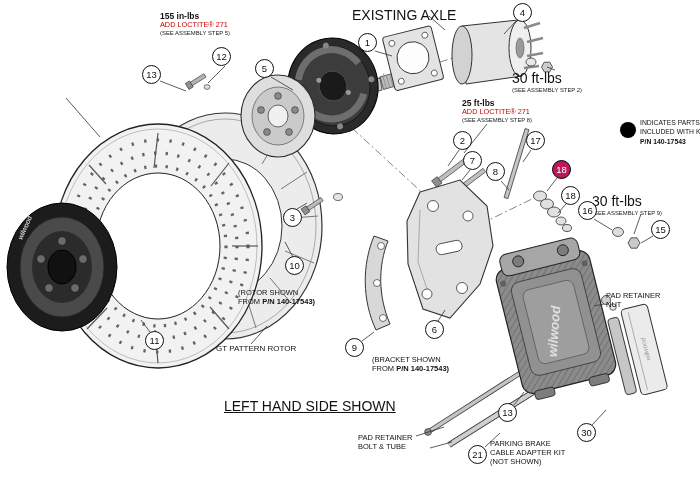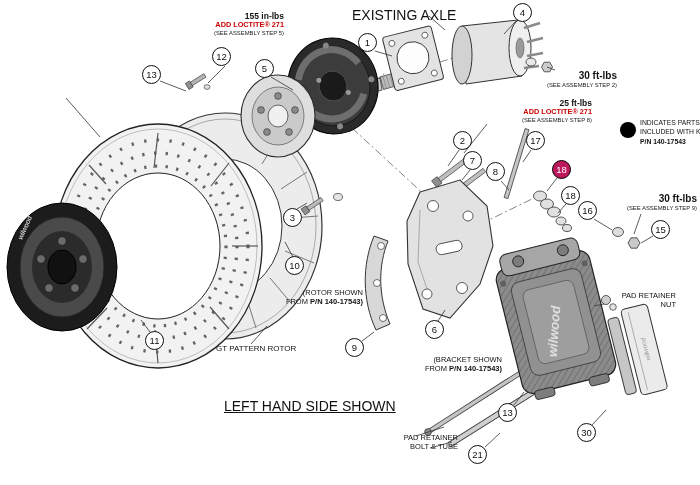--- a/index.html
+++ b/index.html
@@ -1,23 +1,23 @@
 <!DOCTYPE html>
 <html><head>
 <meta charset="utf-8">
 <style>
   html,body{margin:0;padding:0;background:#fff;}
   .stage{position:relative;width:700px;height:485px;background:#fff;overflow:hidden;
          font-family:"Liberation Sans",sans-serif;color:#111;}
   .art{position:absolute;left:0;top:0;}
   .lbl{position:absolute;line-height:1.18;white-space:nowrap;}
-  .center{text-align:right;}
+  .center{text-align:left;}
   .t-main{font-size:8.5px;font-weight:bold;}
-  .t-main9{font-size:10px;font-weight:bold;}
-  .t-loctite{font-size:7.3px;font-weight:bold;color:#cc0000;}
+  .t-main9{font-size:14px;font-weight:normal;}
+  .t-loctite{font-size:7.3px;font-weight:normal;color:#cc0000;}
   .t-step{font-size:5.9px;color:#222;}
   .t-part{font-size:7.5px;}
   .t-part8{font-size:8px;}
   .t-part85{font-size:14px;}
   .t-legend{font-size:6.8px;line-height:9.3px;}
   .bold{font-weight:bold;}
   .underline{text-decoration:underline;}
   .callout{position:absolute;width:19px;height:19px;border:1.3px solid #111;border-radius:50%;
            background:#fff;display:flex;align-items:center;justify-content:center;
            font-size:9.5px;color:#111;box-sizing:border-box;}
@@ -318,20 +318,25 @@
   <div><span>FROM </span><span class="bold">P/N 140-17543)</span></div>
 </div>
 
 <div class="lbl t-part85 underline" style="left:224px;top:398px">LEFT HAND SIDE SHOWN</div>
 
 <div class="lbl center t-part" style="left:358px;top:434px;width:100px">
   <div>PAD RETAINER</div>
   <div>BOLT &amp; TUBE</div>
 </div>
 
+<div class="lbl t-part" style="left:490px;top:440px">
+  <div>PARKING BRAKE</div>
+  <div>CABLE ADAPTER KIT</div>
+  <div>(NOT SHOWN)</div>
+</div>
 
 <div class="callout" style="left:358px;top:33px">
       <span>1</span>
     </div>
 <div class="callout" style="left:453px;top:131px">
       <span>2</span>
     </div>
 <div class="callout" style="left:283px;top:208px">
       <span>3</span>
     </div>

